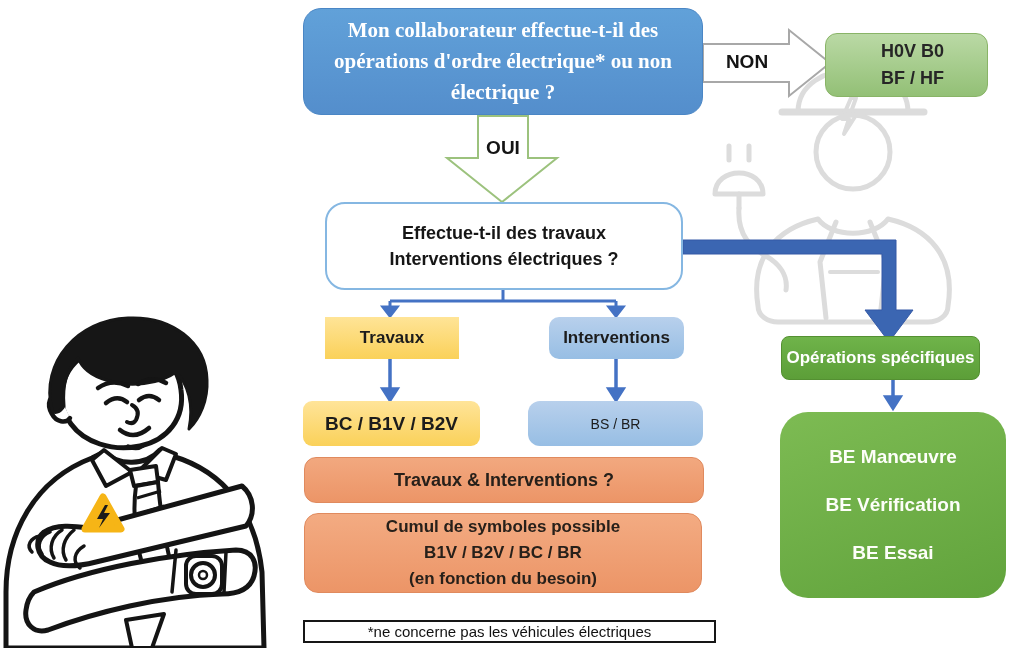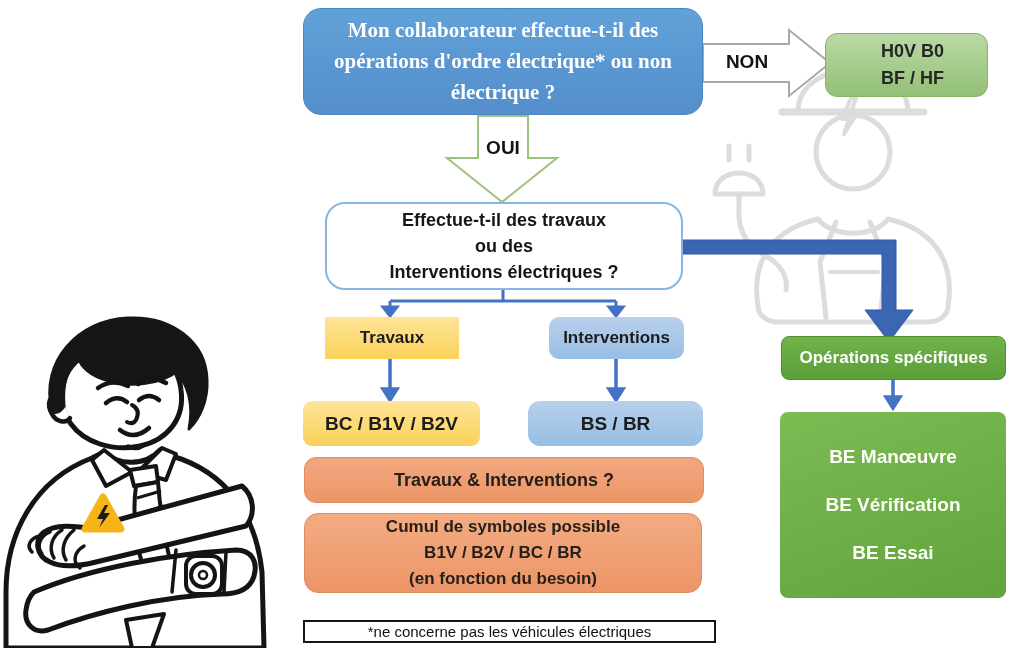--- a/index.html
+++ b/index.html
@@ -24,33 +24,33 @@
       background:linear-gradient(180deg,#ffe497,#fad159);color:#1c1c1c;
       font-weight:600;font-size:17px;}
   #interventions{left:549px;top:317px;width:135px;height:42px;border-radius:10px;
       background:linear-gradient(180deg,#b8d0ec,#97bee4);color:#1c1c1c;
       font-weight:600;font-size:17px;}
   #bc{left:303px;top:401px;width:177px;height:45px;border-radius:9px;
       background:linear-gradient(180deg,#ffe499,#fad159);color:#1c1c1c;
       font-weight:600;font-size:19px;text-align:center;}
   #bs{left:528px;top:401px;width:175px;height:45px;border-radius:12px;
       background:linear-gradient(180deg,#b8d0ec,#97bee4);color:#1c1c1c;
-      font-weight:700;font-size:19px;}
+      font-weight:400;font-size:14px;}
   #ti{left:304px;top:457px;width:400px;height:46px;border-radius:12px;
       background:linear-gradient(180deg,#f2a87f,#ec9567);border:1px solid #e08a5e;
       color:#27201a;font-weight:600;font-size:18px;}
   #cumul{left:304px;top:513px;width:398px;height:80px;border-radius:14px;
       background:linear-gradient(180deg,#f3ab82,#ec9567);border:1px solid #e08a5e;
       color:#27201a;font-weight:600;font-size:17px;line-height:26px;}
   #note{left:303px;top:620px;width:413px;height:23px;border:2px solid #161616;
       background:#fff;color:#111;font-size:15px;font-weight:500;}
-  #ops{left:781px;top:336px;width:225px;height:44px;border-radius:8px;
+  #ops{left:781px;top:336px;width:199px;height:44px;border-radius:8px;
       background:linear-gradient(180deg,#6fb34a,#5c9e38);border:1px solid #549032;
       color:#fff;font-weight:600;font-size:17px;}
-  #be{left:780px;top:412px;width:226px;height:186px;border-radius:8px;
+  #be{left:780px;top:412px;width:226px;height:186px;border-radius:28px;
       background:linear-gradient(160deg,#7dbb53,#61a33c);color:#fdfef9;
       font-weight:600;font-size:19px;justify-content:space-evenly;padding:8px 0;}
   #non-label{left:703px;top:51px;width:88px;font-size:19px;}
   #oui-label{left:476px;top:137px;width:54px;font-size:19px;}
 </style>
 </head>
 <body>
 
 <div class="canvas">
 
@@ -110,21 +110,20 @@
   <div class="lbl" id="non-label">NON</div>
   <div class="lbl" id="oui-label">OUI</div>
 
   <div class="box" id="h0v">
     <div>H0V B0</div>
     <div>BF / HF</div>
   </div>
 
   <div class="box" id="q2">
     <div>Effectue-t-il des travaux</div>
-    <div>ou des</div>
     <div>Interventions électriques ?</div>
   </div>
 
   <div class="box" id="travaux">Travaux</div>
   <div class="box" id="interventions">Interventions</div>
   <div class="box" id="bc">BC / B1V / B2V</div>
   <div class="box" id="bs">BS / BR</div>
   <div class="box" id="ti">Travaux &amp; Interventions ?</div>
 
   <div class="box" id="cumul">

